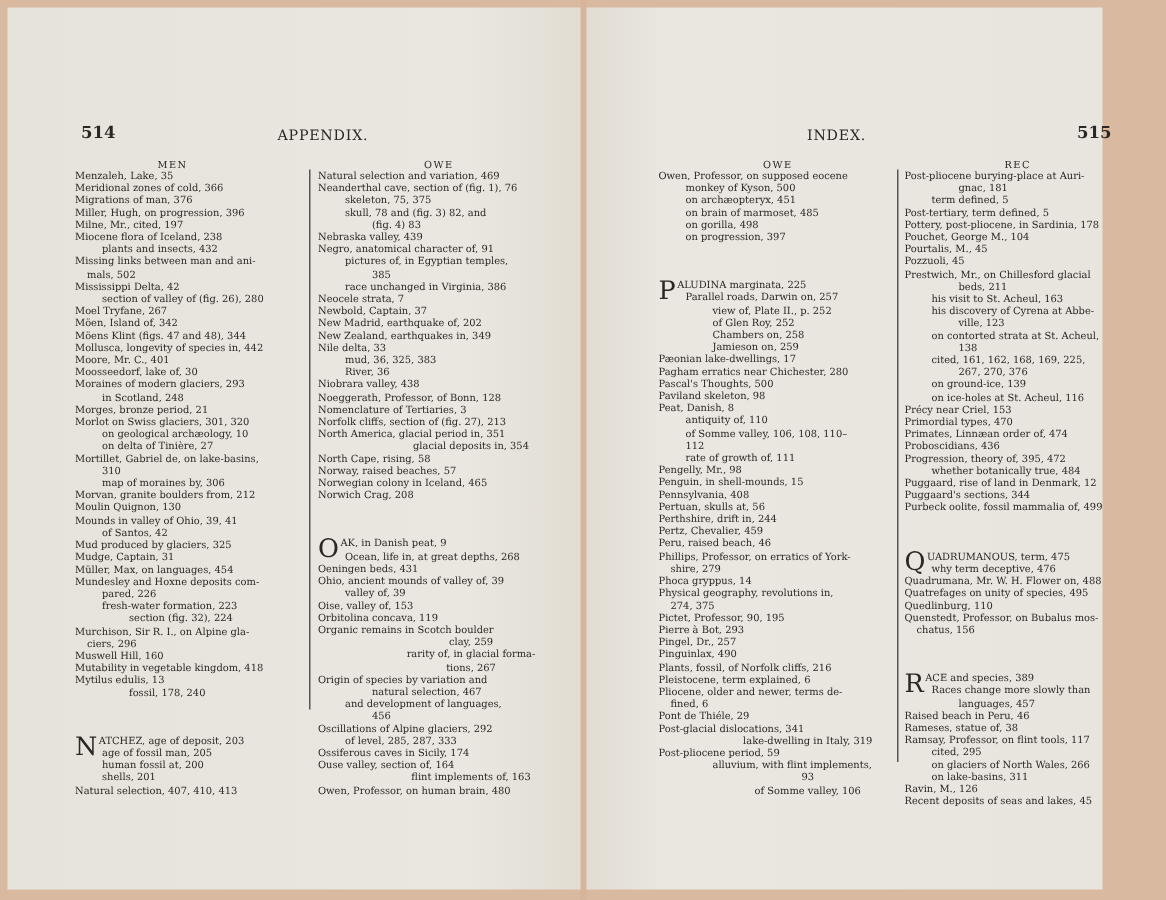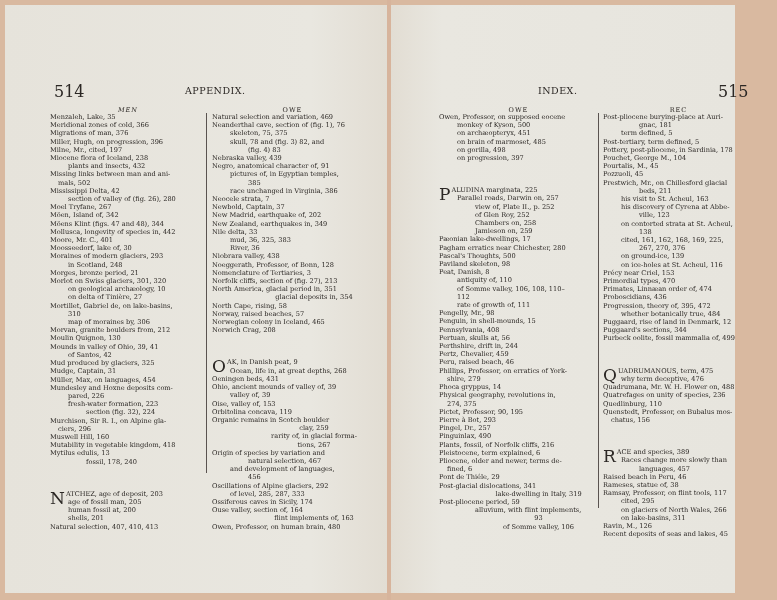--- a/index.html
+++ b/index.html
@@ -14,42 +14,42 @@
     position:absolute; top:5px; height:588px;
     background:#e7e4dc;
   }
   .page.left { left:5px; width:382px; background:linear-gradient(90deg,#e6e3db 0%,#e9e7e0 80%,#e2ddd3 100%); }
   .page.right { left:391px; width:344px; background:linear-gradient(90deg,#e2ddd3 0%,#e9e7e0 15%,#e7e5de 100%); }
   .spine { position:absolute; left:387px; top:0; width:4px; height:600px; background:#d7b49c; }
 
   .header {
     position:absolute; top:80px; font-size:9.5px; letter-spacing:0.5px;
   }
-  .pagenum { position:absolute; top:77px; font-size:16px; font-weight:normal; }
+  .pagenum { position:absolute; top:77px; font-size:11px; font-weight:bold; }
   .colhead { position:absolute; top:101px; font-size:6.5px; letter-spacing:1px; text-align:center; }
 
   .col { position:absolute; top:108px; font-size:6.6px; line-height:8.2px; }
   .col .e { white-space:nowrap; }
   .col .i1 { padding-left:18px; }
   .col .i2 { padding-left:36px; }
   .col .i3 { padding-left:46px;text-align:center; }
   .col .hang { padding-left:8px; }
   .col .biggap { height:24px; }
   .col .init { font-size:17px; line-height:14px; float:left; margin-right:1px; margin-top:1px; }
   .vrule { position:absolute; width:1px; background:#5a5350; }
 </style>
 </head>
 <body>
 
 <div class="spine"></div>
 
 <div class="page left">
   <div class="pagenum" style="left:49px;">514</div>
   <div class="header" style="left:180px;">APPENDIX.</div>
-  <div class="colhead" style="left:43px; width:160px;font-style:italic;">MEN</div>
+  <div class="colhead" style="left:30px; width:160px;">MEN</div>
   <div class="colhead" style="left:205px; width:165px;">OWE</div>
   <div class="col" id="lc0" style="left:45px; width:160px;">
       <div class="e">Menzaleh, Lake, 35</div>
       <div class="e">Meridional zones of cold, 366</div>
       <div class="e">Migrations of man, 376</div>
       <div class="e">Miller, Hugh, on progression, 396</div>
       <div class="e">Milne, Mr., cited, 197</div>
       <div class="e">Miocene flora of Iceland, 238</div>
       <div class="e i1">plants and insects, 432</div>
       <div class="e">Missing links between man and ani-</div>
@@ -232,21 +232,21 @@
       <div class="e">Proboscidians, 436</div>
       <div class="e">Progression, theory of, 395, 472</div>
       <div class="e i1">whether botanically true, 484</div>
       <div class="e">Puggaard, rise of land in Denmark, 12</div>
       <div class="e">Puggaard's sections, 344</div>
       <div class="e">Purbeck oolite, fossil mammalia of, 499</div>
       <div class="biggap"></div>
       <div class="e"><span class="init">Q</span><span>UADRUMANOUS, term, 475</span></div>
       <div class="e i1">why term deceptive, 476</div>
       <div class="e">Quadrumana, Mr. W. H. Flower on, 488</div>
-      <div class="e">Quatrefages on unity of species, 236</div>
+      <div class="e">Quatrefages on unity of species, 495</div>
       <div class="e">Quedlinburg, 110</div>
       <div class="e">Quenstedt, Professor, on Bubalus mos-</div>
       <div class="e hang">chatus, 156</div>
       <div class="biggap"></div>
       <div class="e"><span class="init">R</span><span>ACE and species, 389</span></div>
       <div class="e i1">Races change more slowly than</div>
       <div class="e i2">languages, 457</div>
       <div class="e">Raised beach in Peru, 46</div>
       <div class="e">Rameses, statue of, 38</div>
       <div class="e">Ramsay, Professor, on flint tools, 117</div>

